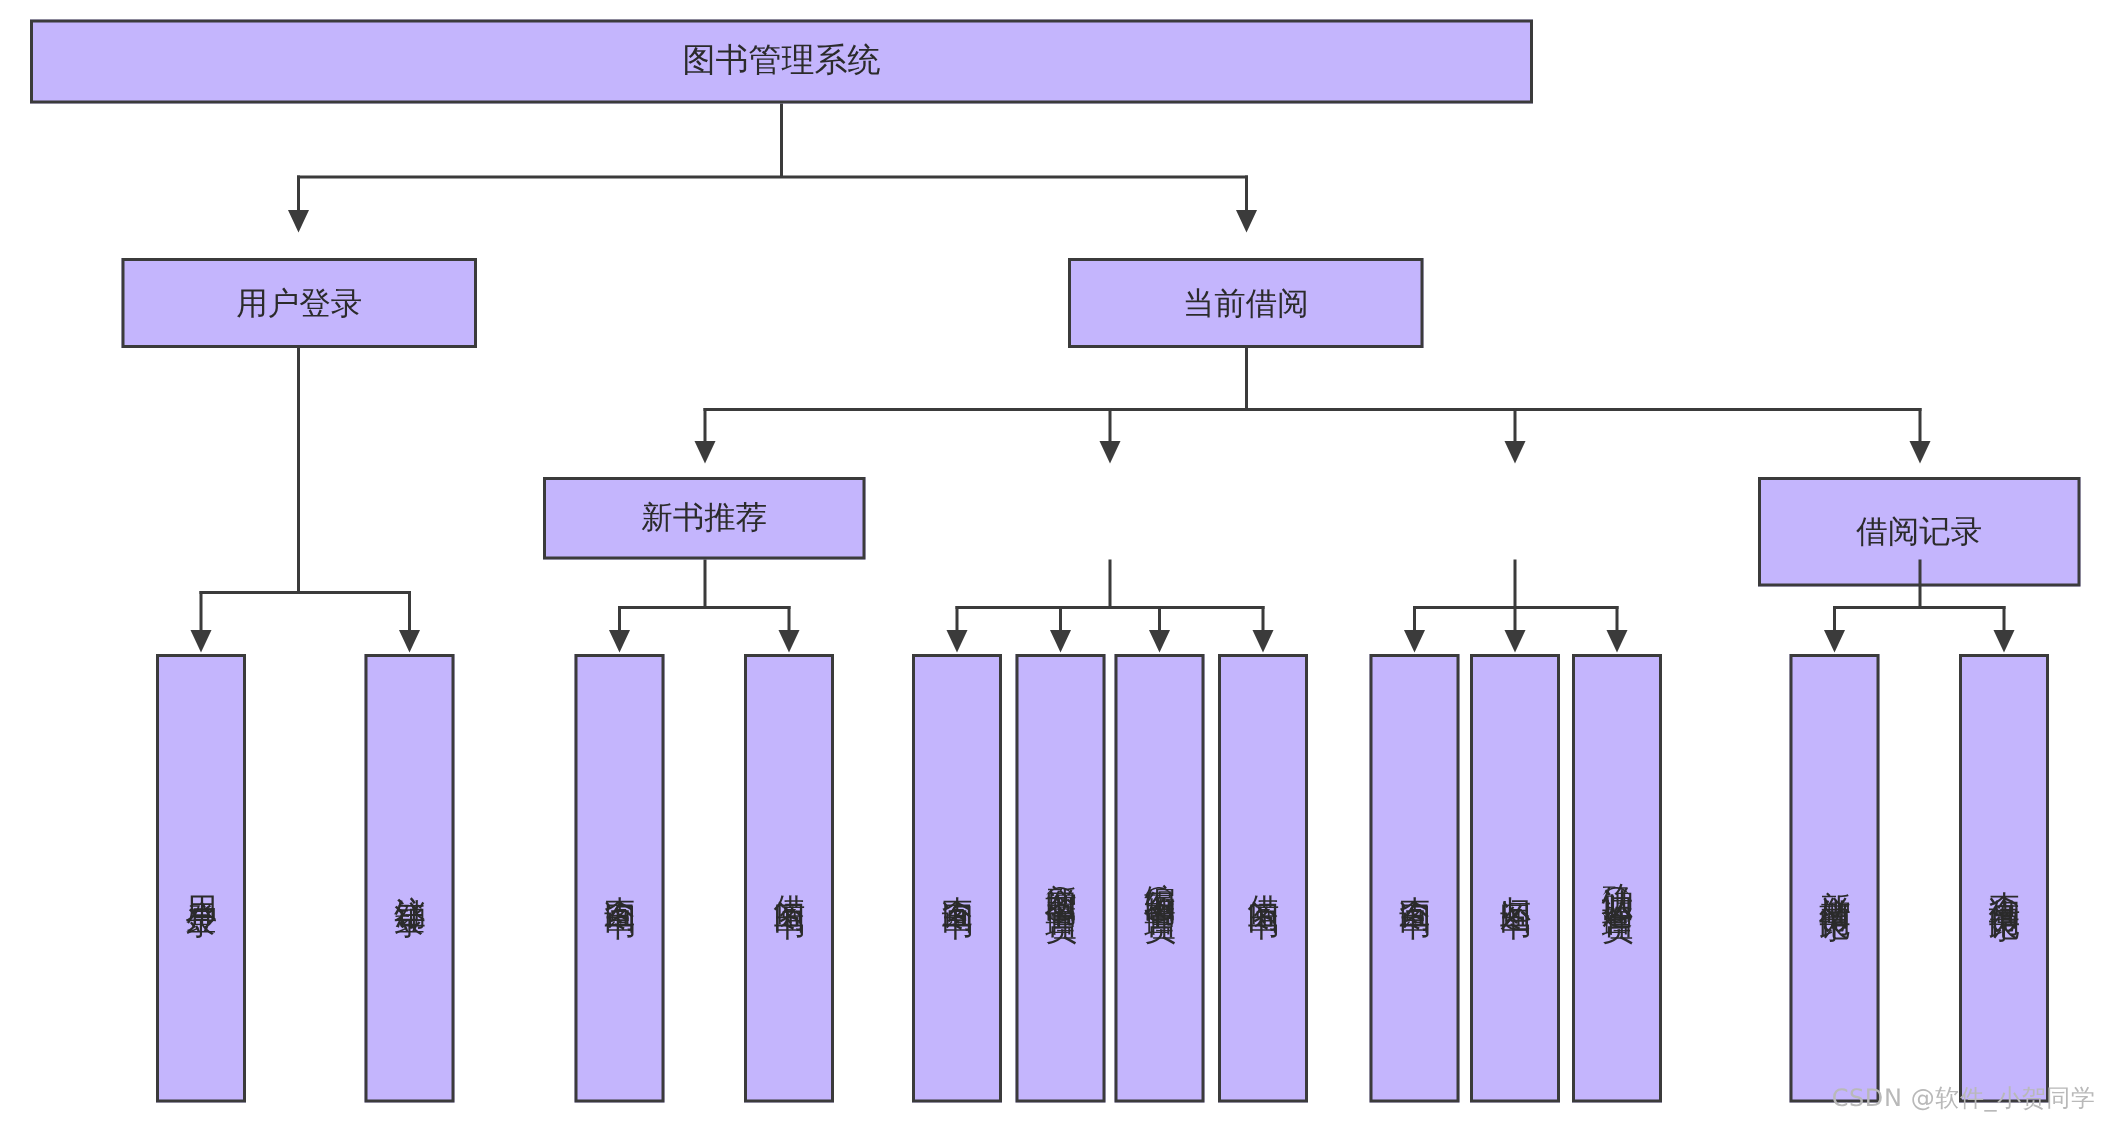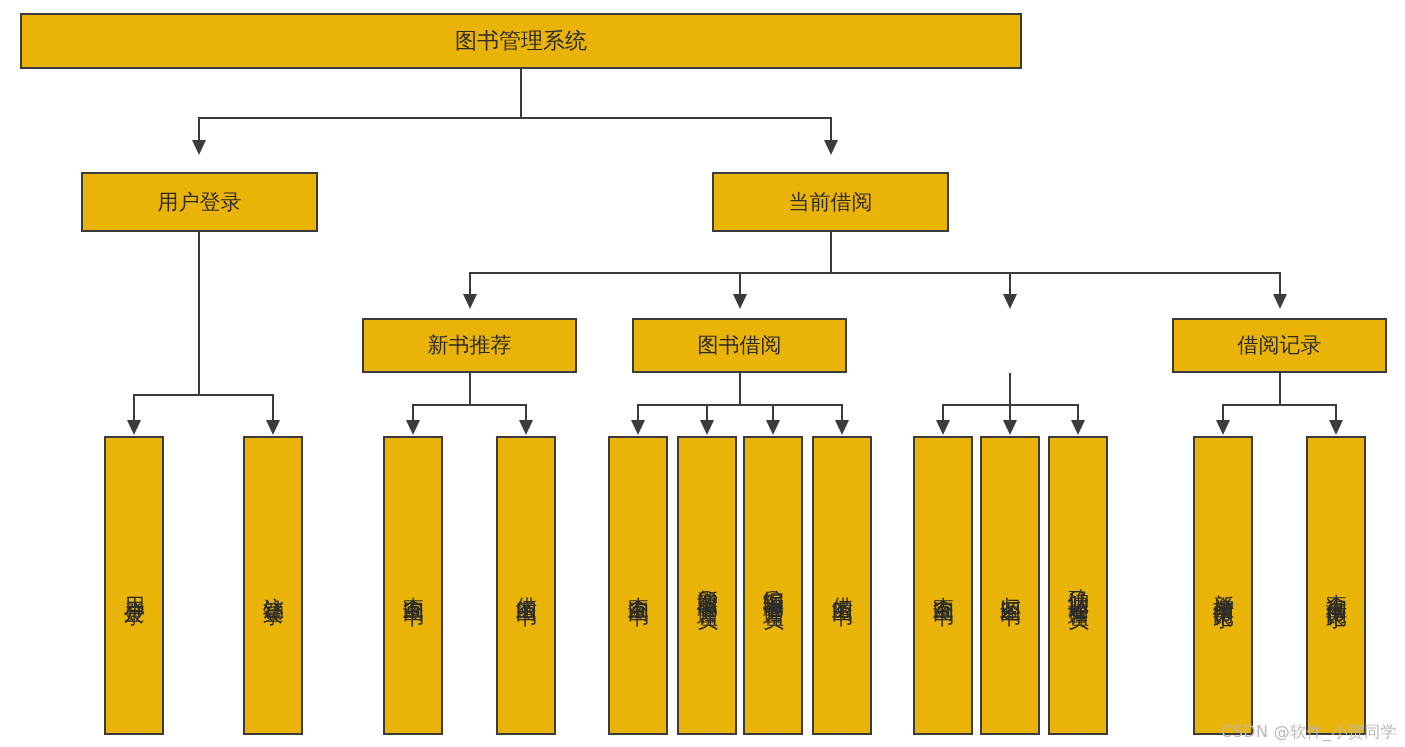--- a/index.html
+++ b/index.html
@@ -13,21 +13,21 @@
     width:1405px;
     height:747px;
     background:#ffffff;
     overflow:hidden;
   }
   
   .node{
     position:absolute;
     box-sizing:border-box;
     border:2.4px solid #3b3b3b;
-    background:#eab308;
+    background:#c4b5fd;
     display:flex;
     align-items:center;
     justify-content:center;
     color:#2b2b2b;
     line-height:1.18;
     text-align:center;
   }
   .node.root{font-size:22px;}
   .node.lvl2{font-size:21px;}
   .node.lvl3{font-size:21px;}
@@ -111,24 +111,21 @@
   <div class="ln v" style="left:739px; top:272px; height:26px;"></div>
   <div class="arrow" style="left:733px; top:294px;"></div>
   <div class="ln v" style="left:1009px; top:272px; height:26px;"></div>
   <div class="arrow" style="left:1003px; top:294px;"></div>
   <div class="ln v" style="left:1279px; top:272px; height:26px;"></div>
   <div class="arrow" style="left:1273px; top:294px;"></div>
 
   <div class="node lvl3" style="left:362px; top:318px; width:215px; height:55px;">
     <span>新书推荐</span>
   </div>
-  <div class="node lvl3" style="left:632px; top:318px; width:215px; height:55px;">
-    <span>图书借阅</span>
-  </div>
-  <div class="node lvl3" style="left:1172px; top:318px; width:215px; height:55px;">
+  <div class="node lvl3" style="left:1172px; top:318px; width:215px; height:73px;">
     <span>借阅记录</span>
   </div>
 
   <div class="ln v" style="left:469px; top:373px; height:33px;"></div>
   <div class="ln h" style="left:412px; top:404px; width:115px;"></div>
   <div class="ln v" style="left:412px; top:404px; height:20px;"></div>
   <div class="arrow" style="left:406px; top:420px;"></div>
   <div class="ln v" style="left:525px; top:404px; height:20px;"></div>
   <div class="arrow" style="left:519px; top:420px;"></div>
 

